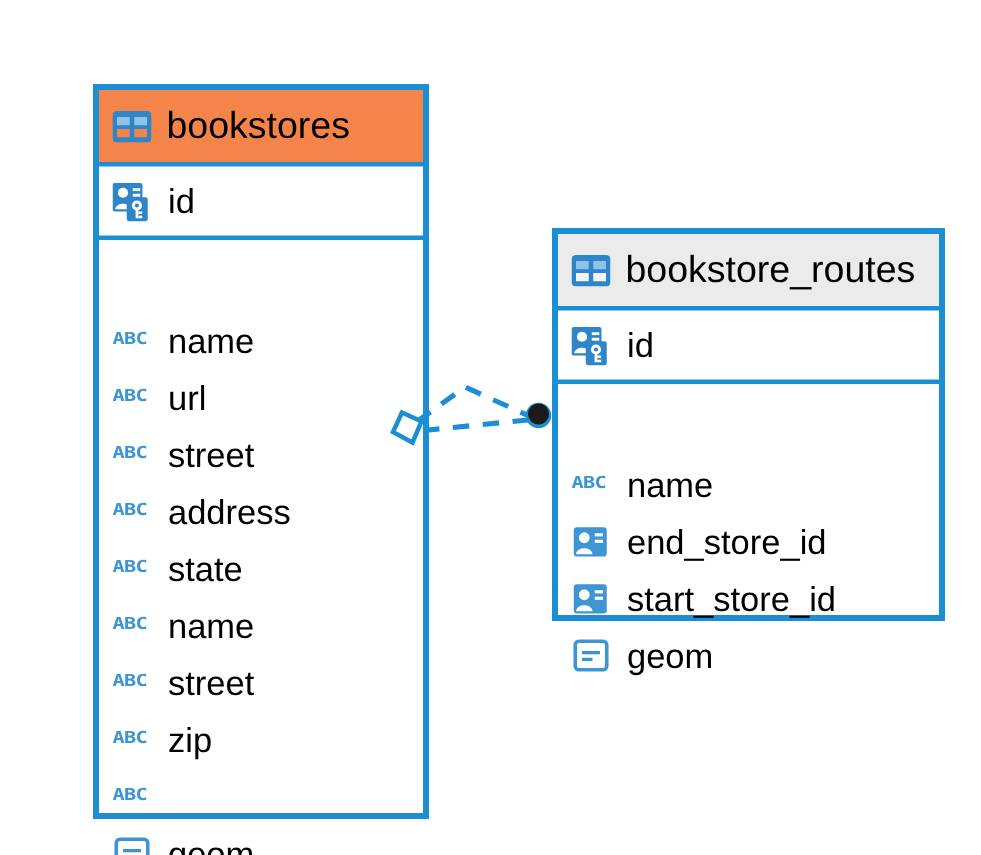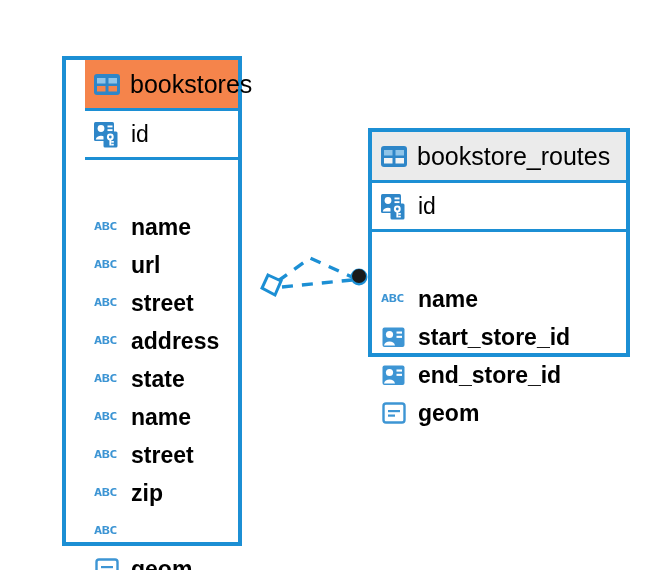--- a/index.html
+++ b/index.html
@@ -65,21 +65,20 @@
     height: 38px;
     padding-left: 9px;
     gap: 9px;
   }
   .field-row.pk-row { height: 46px; }
   .field-name {
     font-size: 23px;
     color: #000000;
     line-height: 1;
     white-space: nowrap;
-    font-weight: bold;
   }
   .field-name.bold { font-weight: normal; }
 
   
   .icon {
     flex: 0 0 auto;
     display: block;
     line-height: 0;
   }
   .icon svg { display: block; }
@@ -101,21 +100,21 @@
     left: 0;
     top: 0;
     pointer-events: none;
   }
 </style>
 </head>
 <body>
 
 <div id="erd-canvas">
 
-  <div class="entity" id="entity-0" style="left:62px; top:56px; width:180px; height:490px;padding-left:19px;">
+  <div class="entity" id="entity-0" style="left:62px; top:56px; width:224px; height:490px;">
 
     <div class="entity-header accent-orange">
       <span class="icon">
         <svg width="26" height="21" viewBox="0 0 26 21">
           <rect x="0" y="0" width="26" height="21" rx="3" fill="#2e86c8"></rect>
           <rect x="3" y="4" width="8.5" height="5.5" fill="#8fc4e8"></rect>
           <rect x="14.5" y="4" width="8.5" height="5.5" fill="#8fc4e8"></rect>
           <rect x="3" y="12" width="8.5" height="5.5" fill="#f5844b"></rect>
           <rect x="14.5" y="12" width="8.5" height="5.5" fill="#f5844b"></rect>
         </svg>
@@ -196,21 +195,21 @@
             <rect x="2.5" y="2.5" width="21" height="19" rx="2.5" fill="none" stroke="#3d95d4" stroke-width="2.4"></rect>
             <rect x="7" y="9" width="12" height="2.2" fill="#3d95d4"></rect>
             <rect x="7" y="13.5" width="7" height="2.2" fill="#3d95d4"></rect>
           </svg>
         </span>
         <span class="field-name">geom</span>
       </div>
     </div>
   </div>
 
-  <div class="entity" id="entity-1" style="left:368px; top:128px; width:262px; height:229px;">
+  <div class="entity" id="entity-1" style="left:368px; top:152px; width:262px; height:262px;">
 
     <div class="entity-header accent-grey">
       <span class="icon">
         <svg width="26" height="21" viewBox="0 0 26 21">
           <rect x="0" y="0" width="26" height="21" rx="3" fill="#2e86c8"></rect>
           <rect x="3" y="4" width="8.5" height="5.5" fill="#8fc4e8"></rect>
           <rect x="14.5" y="4" width="8.5" height="5.5" fill="#8fc4e8"></rect>
           <rect x="3" y="12" width="8.5" height="5.5" fill="#f4f4f4"></rect>
           <rect x="14.5" y="12" width="8.5" height="5.5" fill="#f4f4f4"></rect>
         </svg>
@@ -249,34 +248,34 @@
       <div class="field-row">
         <span class="icon">
           <svg width="28" height="24" viewBox="0 0 28 24">
             <rect x="1.5" y="2.5" width="22" height="19.5" rx="2" fill="#3d95d4"></rect>
             <circle cx="8.5" cy="9.5" r="3.6" fill="#ffffff"></circle>
             <path d="M3 20.5 C3.6 15.2 13.4 15.2 14 20.5 Z" fill="#ffffff"></path>
             <rect x="15.5" y="6.5" width="5.5" height="2.1" fill="#ffffff"></rect>
             <rect x="15.5" y="10.8" width="5.5" height="2.1" fill="#ffffff"></rect>
           </svg>
         </span>
-        <span class="field-name">start_store_id</span>
+        <span class="field-name">end_store_id</span>
       </div>
 
       <div class="field-row">
         <span class="icon">
           <svg width="28" height="24" viewBox="0 0 28 24">
             <rect x="1.5" y="2.5" width="22" height="19.5" rx="2" fill="#3d95d4"></rect>
             <circle cx="8.5" cy="9.5" r="3.6" fill="#ffffff"></circle>
             <path d="M3 20.5 C3.6 15.2 13.4 15.2 14 20.5 Z" fill="#ffffff"></path>
             <rect x="15.5" y="6.5" width="5.5" height="2.1" fill="#ffffff"></rect>
             <rect x="15.5" y="10.8" width="5.5" height="2.1" fill="#ffffff"></rect>
           </svg>
         </span>
-        <span class="field-name">end_store_id</span>
+        <span class="field-name">start_store_id</span>
       </div>
 
       <div class="field-row">
         <span class="icon">
           <svg width="28" height="24" viewBox="0 0 28 24">
             <rect x="2.5" y="2.5" width="21" height="19" rx="2.5" fill="none" stroke="#3d95d4" stroke-width="2.4"></rect>
             <rect x="7" y="9" width="12" height="2.2" fill="#3d95d4"></rect>
             <rect x="7" y="13.5" width="7" height="2.2" fill="#3d95d4"></rect>
           </svg>
         </span>

